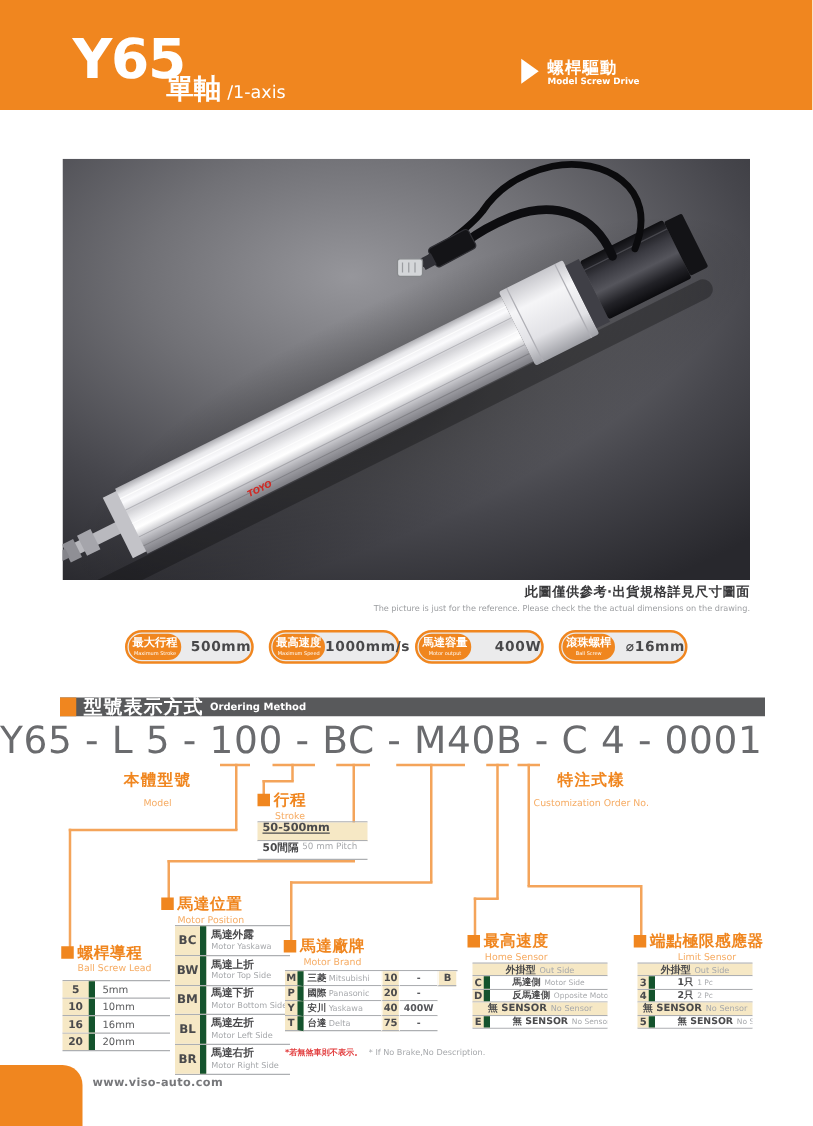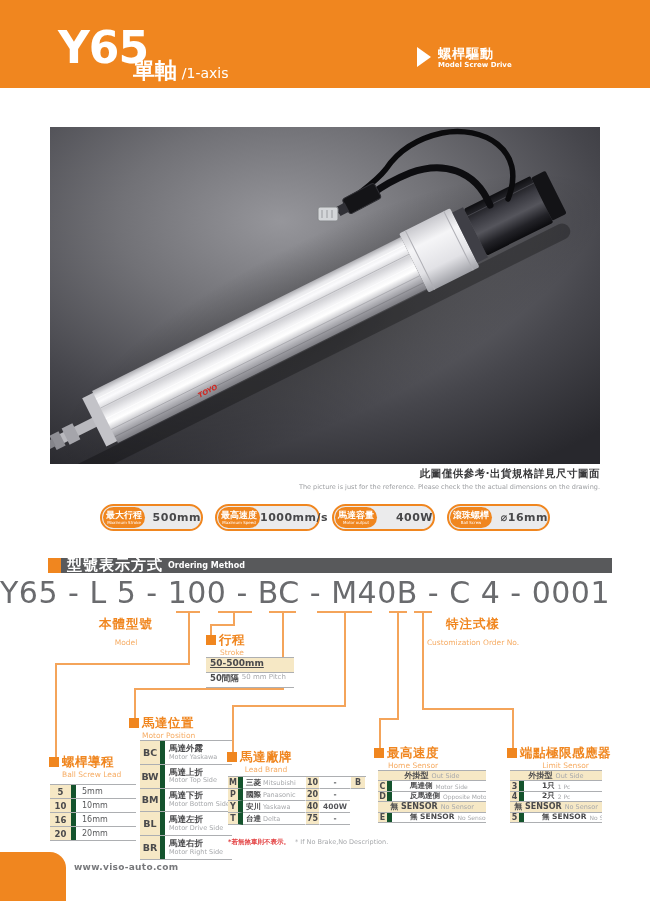--- a/index.html
+++ b/index.html
@@ -332,21 +332,21 @@
       <div class="cell code">BM</div>
       <div class="cell label">
         <div class="zh">馬達下折</div>
         <div class="en">Motor Bottom Side</div>
       </div>
     </div>
     <div class="trow">
       <div class="cell code">BL</div>
       <div class="cell label">
         <div class="zh">馬達左折</div>
-        <div class="en">Motor Drive Side</div>
+        <div class="en">Motor Left Side</div>
       </div>
     </div>
     <div class="trow">
       <div class="cell code">BR</div>
       <div class="cell label">
         <div class="zh">馬達右折</div>
         <div class="en">Motor Right Side</div>
       </div>
     </div>
   </div>
@@ -375,21 +375,21 @@
       <div class="cell code">20</div>
       <div class="cell val">20mm</div>
     </div>
   </div>
 
   <div class="sec-head" style="left:227px;top:751px">
     <div class="row1">
         <span class="sq"></span>
         <span class="zh">馬達廠牌</span>
       </div>
-    <div class="en">Lead Brand</div>
+    <div class="en">Motor Brand</div>
   </div>
   <div class="tbl mbrand-tbl">
     <div class="trow">
       <div class="cell code">M</div>
       <div class="cell brand">
         <span class="zh-b">三菱</span>
         <span class="en-g">Mitsubishi</span>
       </div>
       <div class="cell num">10</div>
       <div class="cell watt">-</div>

